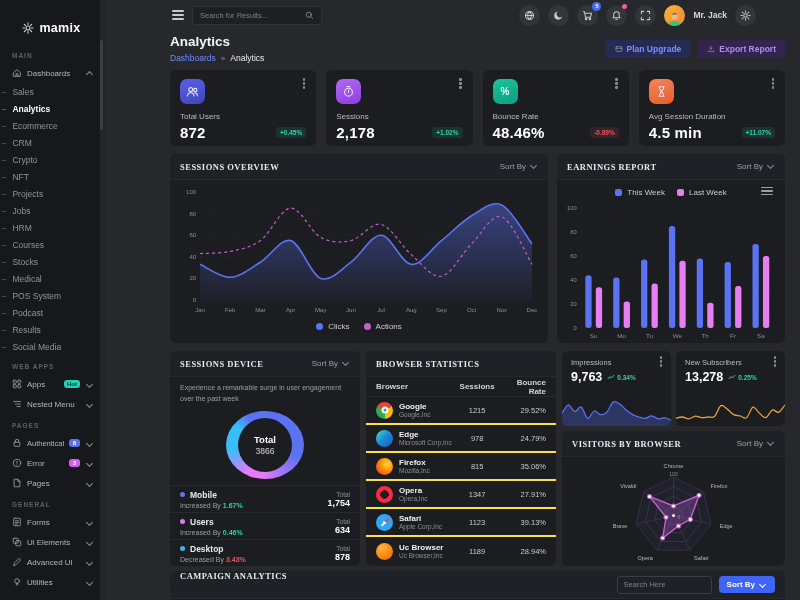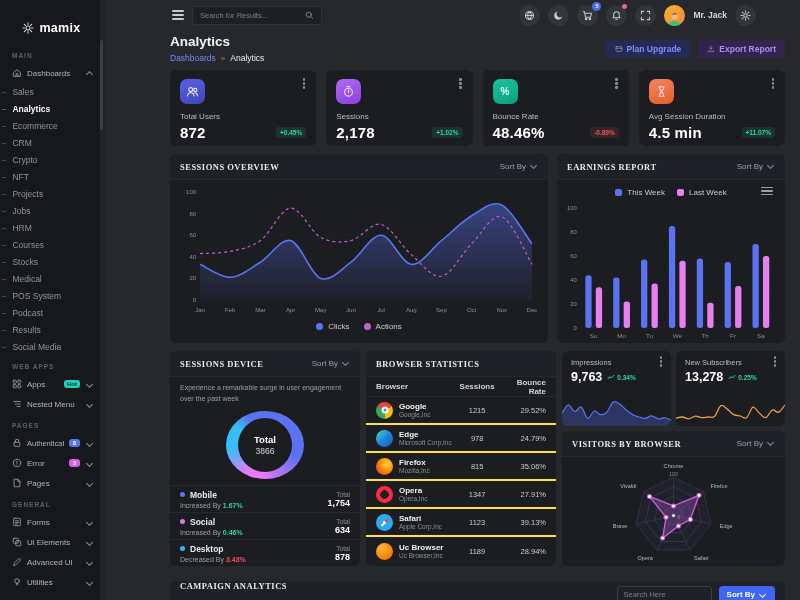--- a/index.html
+++ b/index.html
@@ -89,21 +89,21 @@
   .legend-dot { width:7px; height:7px; border-radius:50%; }
   .legend-sq { width:7px; height:7px; border-radius:2px; }
 
   #earnings-panel { flex:1; }
   .earn-body { flex:1; display:flex; flex-direction:column; padding:2px 6px 0; }
   .earn-legend { height:20px; position:relative; display:flex; align-items:center; justify-content:center; gap:12px; }
   .menu-ic { position:absolute; right:6px; top:5px; width:12px; display:flex; flex-direction:column; gap:2px; cursor:pointer; }
   .menu-ic span { height:1.4px; background:#9aa0a6; border-radius:1px; }
   #earnings-svg { width:100%; height:140px; }
 
-  .mid-row { display:flex; gap:6px; height:215px; min-height:215px; margin-bottom:15px; }
+  .mid-row { display:flex; gap:6px; height:215px; min-height:215px; margin-bottom:5px; }
   #device-panel { width:190px; min-width:190px; }
   .device-desc { font-size:7px; color:#9aa0a6; line-height:1.5; padding:6px 10px 0; }
   .donut-wrap { width:78px; height:78px; border-radius:50%; margin:7px auto 6px; position:relative; }
   .donut-hole { position:absolute; left:50%; top:50%; width:54px; height:54px; transform:translate(-50%,-50%); border-radius:50%; background:#1b1d21; display:flex; flex-direction:column; align-items:center; justify-content:center; }
   .donut-hole .t1 { font-size:9.5px; font-weight:700; color:#fff; }
   .donut-hole .t2 { font-size:8.5px; color:#d5d7da; margin-top:1px; }
   .dev-rows { margin-top:auto; }
   .dev-row { border-top:1px solid #26292e; padding:4px 10px; display:flex; justify-content:space-between; align-items:center; height:27px; }
   .dev-name { display:flex; align-items:center; gap:5px; font-size:8.5px; font-weight:700; color:#e8eaed; }
   .dev-dot { width:5px; height:5px; border-radius:50%; }
@@ -699,21 +699,21 @@
                 <div class="dev-right">
                   <div class="dev-total-lb">Total</div>
                   <div class="dev-total">1,754</div>
                 </div>
               </div>
 
               <div class="dev-row">
                 <div>
                   <div class="dev-name">
                     <span class="dev-dot" style="background: rgb(228, 120, 240);"></span>
-                    <span>Social</span>
+                    <span>Users</span>
                   </div>
                   <div class="dev-change"><span>Increased By</span> <b class="pct" style="color: rgb(45, 212, 167);">0.46%</b></div>
                 </div>
                 <div class="dev-right">
                   <div class="dev-total-lb">Total</div>
                   <div class="dev-total">634</div>
                 </div>
               </div>
 
               <div class="dev-row">

